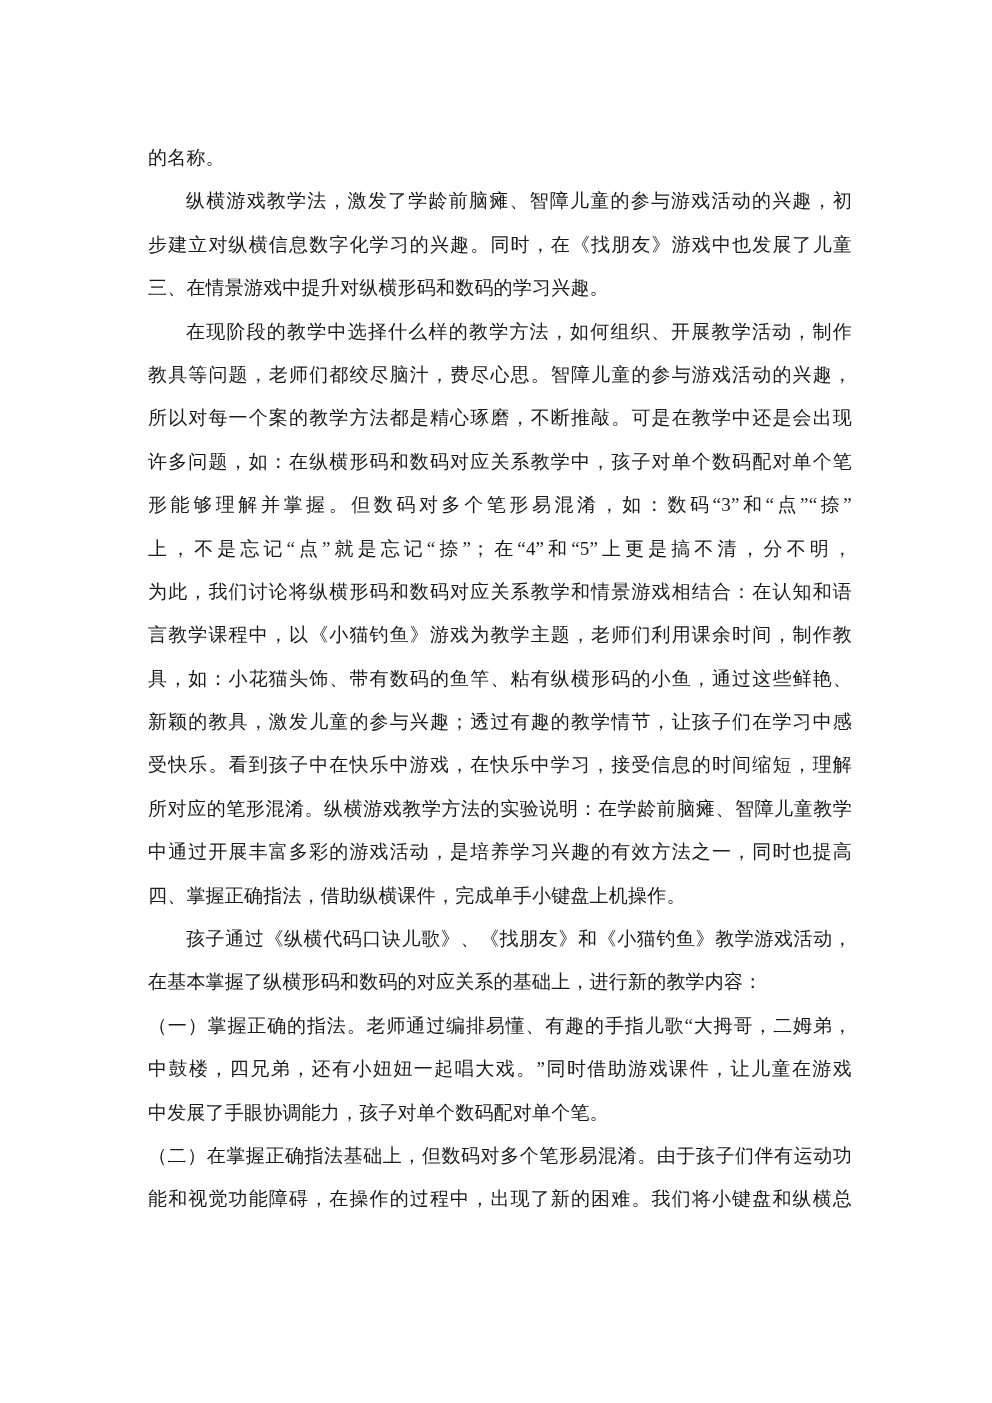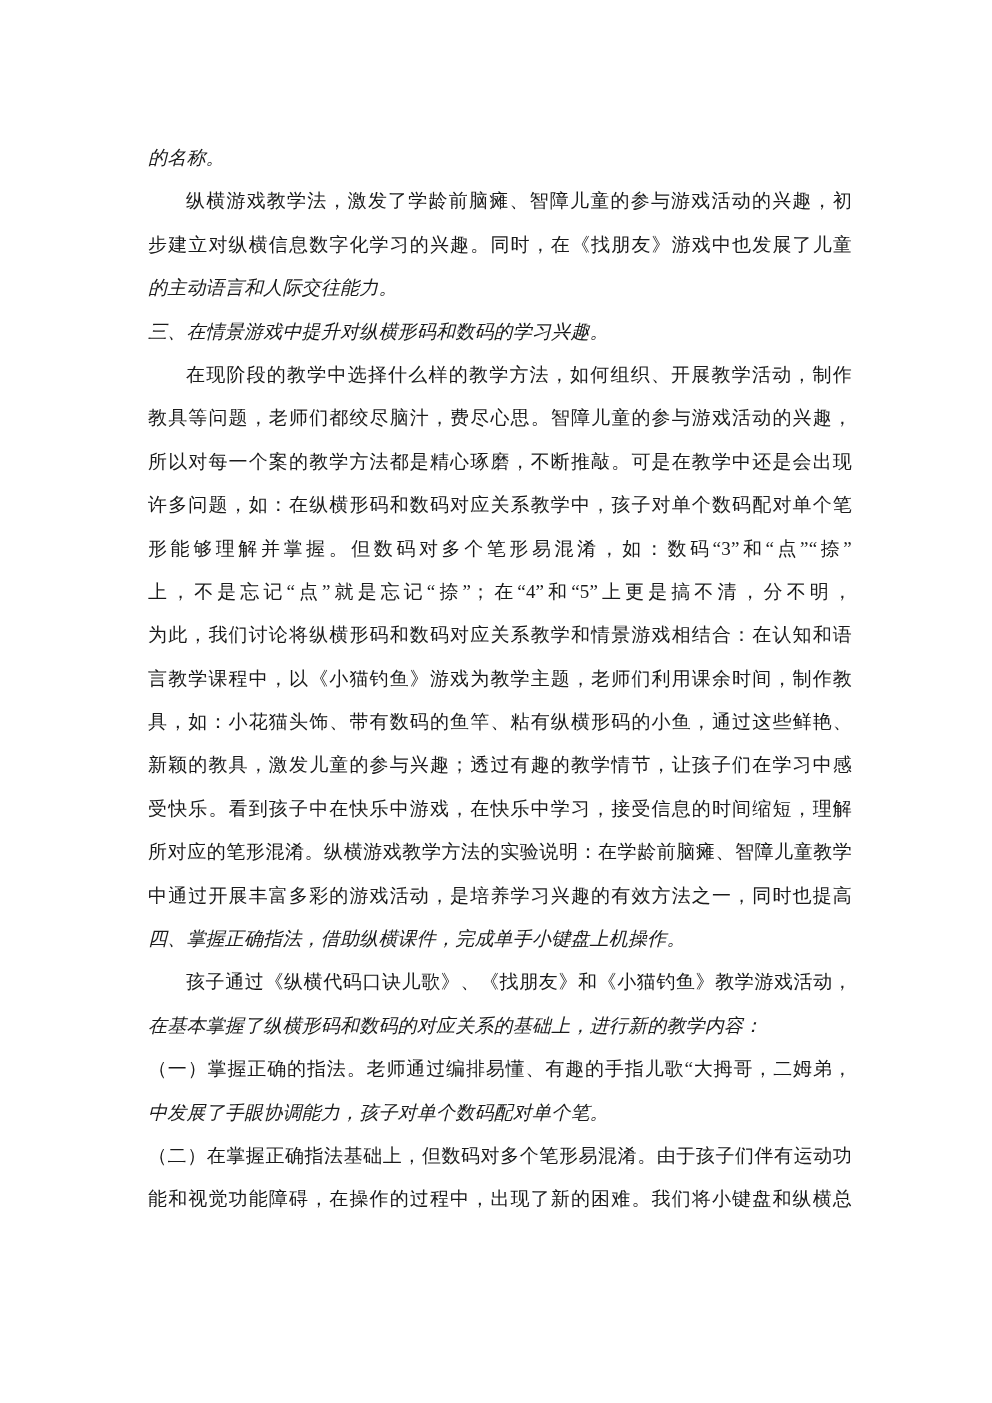--- a/index.html
+++ b/index.html
@@ -27,50 +27,49 @@
     height: 43.4px;
     color: #1a1a1a;
     text-align: justify;
     text-align-last: justify;
     overflow: hidden;
     letter-spacing: 0.2px;
   }
   .line.end {
     text-align: right;
     text-align-last: left;
-    font-style: italic;
   }
   .line.indent {
     text-indent: 38px;
   }
 </style>
 </head>
 <body>
 
 <div class="page">
   <div class="text-block">
     <div class="line end">的名称。</div>
     <div class="line indent">纵横游戏教学法，激发了学龄前脑瘫、智障儿童的参与游戏活动的兴趣，初</div>
     <div class="line">步建立对纵横信息数字化学习的兴趣。同时，在《找朋友》游戏中也发展了儿童</div>
-    <div class="line end">的主动语言和人际交往能力。</div>
     <div class="line end">三、在情景游戏中提升对纵横形码和数码的学习兴趣。</div>
     <div class="line indent">在现阶段的教学中选择什么样的教学方法，如何组织、开展教学活动，制作</div>
     <div class="line">教具等问题，老师们都绞尽脑汁，费尽心思。智障儿童的参与游戏活动的兴趣，</div>
     <div class="line">所以对每一个案的教学方法都是精心琢磨，不断推敲。可是在教学中还是会出现</div>
     <div class="line">许多问题，如：在纵横形码和数码对应关系教学中，孩子对单个数码配对单个笔</div>
     <div class="line">形能够理解并掌握。但数码对多个笔形易混淆，如：数码“3”和“点”“捺”</div>
     <div class="line">上，不是忘记“点”就是忘记“捺”；在“4”和“5”上更是搞不清，分不明，</div>
     <div class="line">为此，我们讨论将纵横形码和数码对应关系教学和情景游戏相结合：在认知和语</div>
     <div class="line">言教学课程中，以《小猫钓鱼》游戏为教学主题，老师们利用课余时间，制作教</div>
     <div class="line">具，如：小花猫头饰、带有数码的鱼竿、粘有纵横形码的小鱼，通过这些鲜艳、</div>
     <div class="line">新颖的教具，激发儿童的参与兴趣；透过有趣的教学情节，让孩子们在学习中感</div>
     <div class="line">受快乐。看到孩子中在快乐中游戏，在快乐中学习，接受信息的时间缩短，理解</div>
     <div class="line">所对应的笔形混淆。纵横游戏教学方法的实验说明：在学龄前脑瘫、智障儿童教学</div>
     <div class="line">中通过开展丰富多彩的游戏活动，是培养学习兴趣的有效方法之一，同时也提高</div>
     <div class="line end">四、掌握正确指法，借助纵横课件，完成单手小键盘上机操作。</div>
     <div class="line indent">孩子通过《纵横代码口诀儿歌》、《找朋友》和《小猫钓鱼》教学游戏活动，</div>
     <div class="line end">在基本掌握了纵横形码和数码的对应关系的基础上，进行新的教学内容：</div>
     <div class="line">（一）掌握正确的指法。老师通过编排易懂、有趣的手指儿歌“大拇哥，二姆弟，</div>
+    <div class="line">中鼓楼，四兄弟，还有小妞妞一起唱大戏。”同时借助游戏课件，让儿童在游戏</div>
     <div class="line end">中发展了手眼协调能力，孩子对单个数码配对单个笔。</div>
     <div class="line">（二）在掌握正确指法基础上，但数码对多个笔形易混淆。由于孩子们伴有运动功</div>
     <div class="line">能和视觉功能障碍，在操作的过程中，出现了新的困难。我们将小键盘和纵横总</div>
   </div>
 </div>
 
 </body></html>

